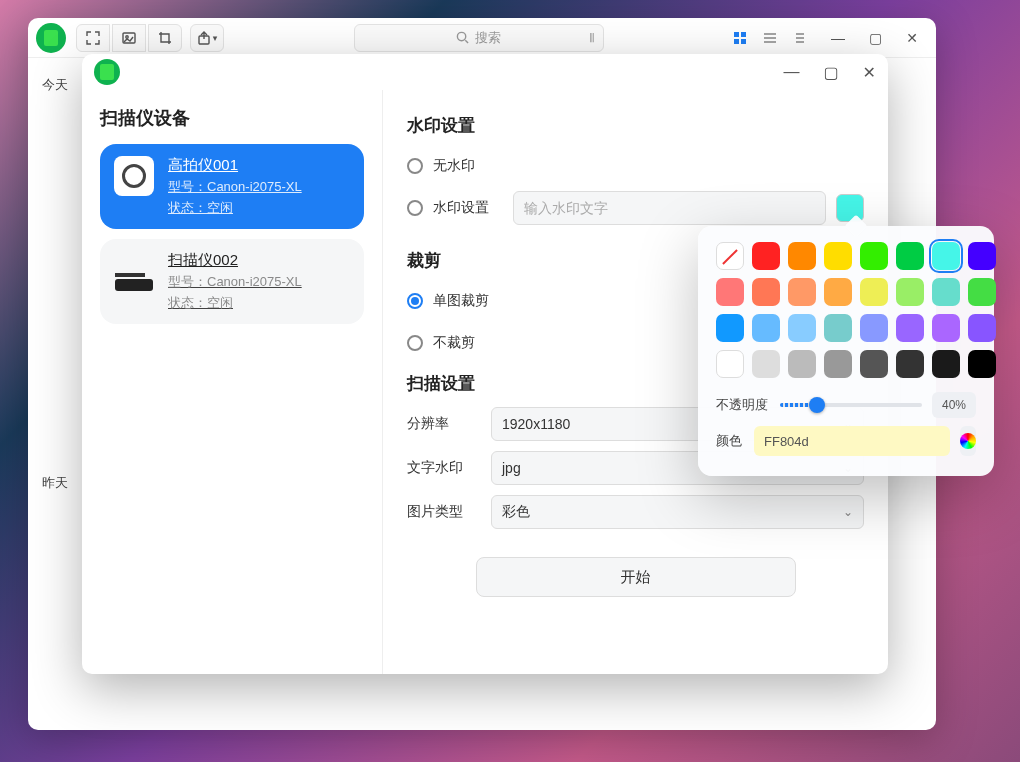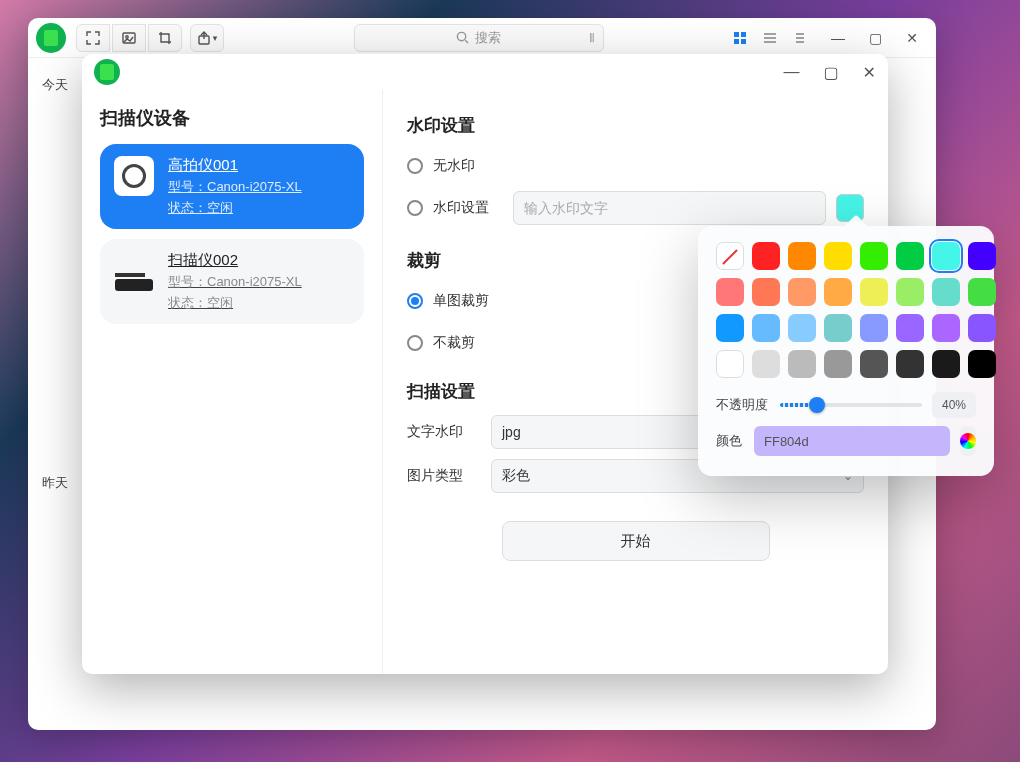--- a/index.html
+++ b/index.html
@@ -70,40 +70,40 @@
 .radio.checked::after{content:""; position:absolute; inset:2px; background:#1e7ef4; border-radius:50%;}
 .opt-label{font-size:14px; color:#333; width:70px;}
 .txt-in{flex:1; height:34px; border:1px solid #ddd; background:#f5f6f7; border-radius:6px; padding:0 10px; font-size:14px; color:#333;}
 .txt-in::placeholder{color:#aaa;}
 .txt-in.focus{border-color:#1e7ef4; background:#fff; box-shadow:0 0 0 2px rgba(30,126,244,.15);}
 .swatch-btn{width:28px; height:28px; border-radius:6px; border:1px solid #ccc; background:#45f5e8;}
 .form-row{display:flex; align-items:center; gap:14px; margin:10px 0;}
 .form-label{font-size:14px; color:#333; width:70px;}
 .select{flex:1; height:34px; border:1px solid #ddd; background:#f5f6f7; border-radius:6px; padding:0 10px; font-size:14px; color:#333; display:flex; align-items:center; position:relative;}
 .select .chev{position:absolute; right:10px; color:#888; font-size:12px;}
-.start-btn{display:block; margin:28px auto 0; width:268px; height:40px; border:1px solid #ddd; background:#f5f6f7; border-radius:8px; font-size:15px; color:#333;}
+.start-btn{display:block; margin:28px auto 0; width:320px; height:40px; border:1px solid #ddd; background:#f5f6f7; border-radius:8px; font-size:15px; color:#333;}
 
 
 .popover{
   position:absolute; left:698px; top:226px; width:296px;
   background:rgba(251,252,254,.96); border-radius:14px; box-shadow:0 20px 60px rgba(0,0,0,.25);
   padding:16px 18px 20px;
 }
 .popover::before{content:""; position:absolute; top:-8px; right:130px; width:16px; height:16px; background:inherit; transform:rotate(45deg); border-radius:2px;}
 .cp-grid{display:grid; grid-template-columns:repeat(8,28px); gap:8px; margin-bottom:14px;}
 .cp-cell{width:28px; height:28px; border-radius:7px;}
 .cp-cell.none{background:#fff; position:relative; border:1px solid #ddd;}
 .cp-cell.none::after{content:""; position:absolute; left:3px; right:3px; top:50%; height:2px; background:#e33; transform:rotate(-45deg);}
 .cp-cell.sel{outline:2px solid #1e7ef4; outline-offset:1px;}
 .cp-row{display:flex; align-items:center; gap:10px; font-size:13px; color:#444; margin-top:8px;}
 .cp-row .lab{width:54px;}
 .op-track{flex:1; height:4px; border-radius:2px; background:repeating-linear-gradient(90deg,#1e7ef4 0 3px,transparent 3px 5px) left/26% 100% no-repeat, #e0e3e8; position:relative;}
 .op-thumb{position:absolute; left:26%; top:50%; width:16px; height:16px; border-radius:50%; background:#1e7ef4; transform:translate(-50%,-50%); box-shadow:0 1px 3px rgba(0,0,0,.3);}
 .op-val{width:44px; height:26px; background:#eef0f4; border-radius:6px; display:flex; align-items:center; justify-content:center; font-size:12px; color:#555;}
-.hex-in{flex:1; height:30px; background:#c4b5fd; border:none; border-radius:6px; padding:0 10px; font-size:13px; color:#555;}
+.hex-in{flex:1; height:30px; background:#fef9c3; border:none; border-radius:6px; padding:0 10px; font-size:13px; color:#555;}
 .wheel-wrap{width:30px;height:30px;background:#eef0f4;border-radius:6px;display:flex;align-items:center;justify-content:center;}
 .wheel-wrap .ring{width:16px;height:16px;border-radius:50%;background:conic-gradient(red,orange,yellow,lime,cyan,blue,magenta,red);}
 
 svg{display:block;}
 </style>
 </head>
 <body>
 
 <div class="window-back">
   <div class="back-top">
@@ -227,21 +227,28 @@
       <div class="sec-title" style="margin-top:24px">裁剪</div>
       <div class="opt-row">
         <div class="radio checked"></div>
         <div class="opt-label" style="width:auto">单图裁剪</div>
       </div>
       <div class="opt-row">
         <div class="radio"></div>
         <div class="opt-label" style="width:auto">不裁剪</div>
       </div>
 
-      <div class="sec-title" style="margin-top:20px">扫描设置</div>
+      <div class="sec-title" style="margin-top:12px">扫描设置</div>
+      <div class="form-row">
+        <div class="form-label">分辨率</div>
+        <div class="select">
+            <span>1920x1180</span>
+            <span class="chev">⌄</span>
+          </div>
+      </div>
       <div class="form-row">
         <div class="form-label">文字水印</div>
         <div class="select">
             <span>jpg</span>
             <span class="chev">⌄</span>
           </div>
       </div>
       <div class="form-row">
         <div class="form-label">图片类型</div>
         <div class="select">

